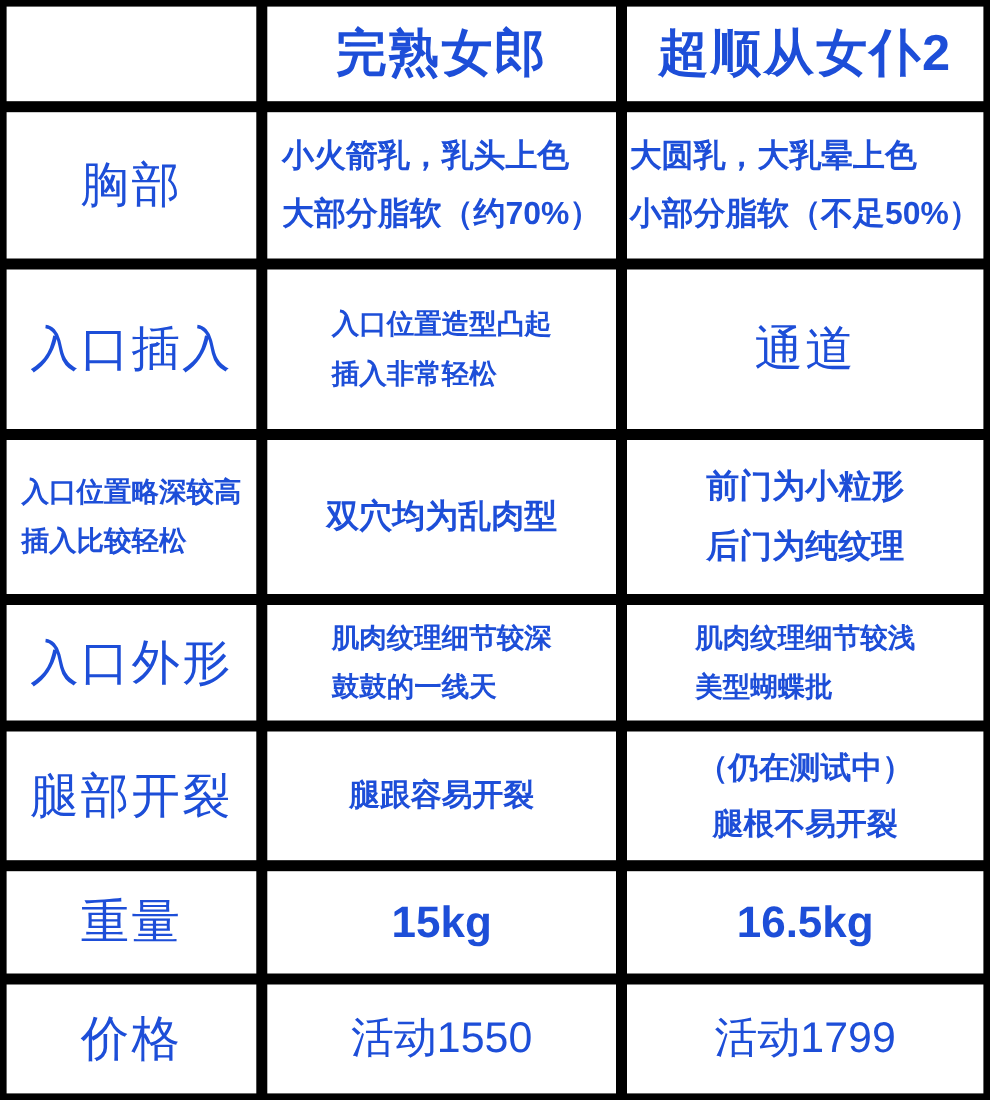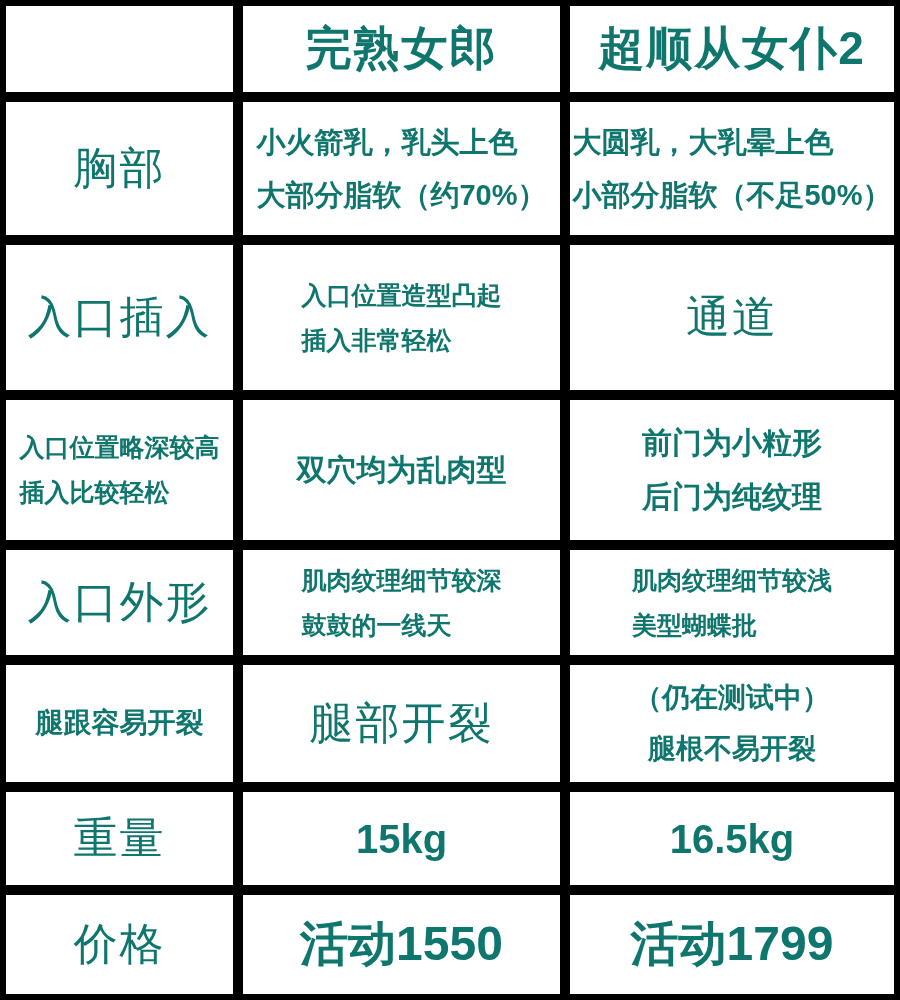--- a/index.html
+++ b/index.html
@@ -11,21 +11,21 @@
     width: 900px;
     height: 1000px;
     box-sizing: border-box;
     background: #000000;
     display: grid;
     grid-template-columns: 227px 317px 324px;
     grid-template-rows: 86px 133px 145px 140px 105px 117px 93px 99px;
     gap: 10px;
     padding: 6px;
     font-family: "Liberation Sans", "DejaVu Sans", sans-serif;
-    color: #0f766e;
+    color: #1d4ed8;
   }
   .cell {
     background: #ffffff;
     display: flex;
     align-items: center;
     justify-content: center;
     overflow: hidden;
   }
   .lines {
     display: inline-block;
@@ -42,21 +42,21 @@
     font-size: 44px;
     font-weight: 500;
     letter-spacing: 2px;
   }
   .r0 .lines { font-size: 29px; font-weight: 700; }
   .r1 .lines { font-size: 25px; font-weight: 700; }
   .r2 .lines { font-size: 30px; font-weight: 700; }
   .r3 .lines { font-size: 25px; font-weight: 700; }
   .r4 .lines { font-size: 28px; font-weight: 700; }
   .r5 .lines { font-size: 40px; font-weight: 700; }
-  .r6 .lines { font-size: 48px; font-weight: 700; }
+  .r6 .lines { font-size: 39px; font-weight: 400; }
 </style>
 </head>
 <body>
 
 <div class="table">
 
   <div class="cell header-cell"></div>
   <div class="cell header-cell">完熟女郎</div>
   <div class="cell header-cell">超顺从女仆2</div>
 
@@ -108,26 +108,26 @@
       <div>鼓鼓的一线天</div>
     </div>
   </div>
   <div class="cell r3">
     <div class="lines">
       <div>肌肉纹理细节较浅</div>
       <div>美型蝴蝶批</div>
     </div>
   </div>
 
+  <div class="cell label-cell">腿部开裂</div>
   <div class="cell r4">
     <div class="lines center">
       <div>腿跟容易开裂</div>
     </div>
   </div>
-  <div class="cell label-cell">腿部开裂</div>
   <div class="cell r4">
     <div class="lines center">
       <div>（仍在测试中）</div>
       <div>腿根不易开裂</div>
     </div>
   </div>
 
   <div class="cell label-cell">重量</div>
   <div class="cell r5">
     <div class="lines center">

